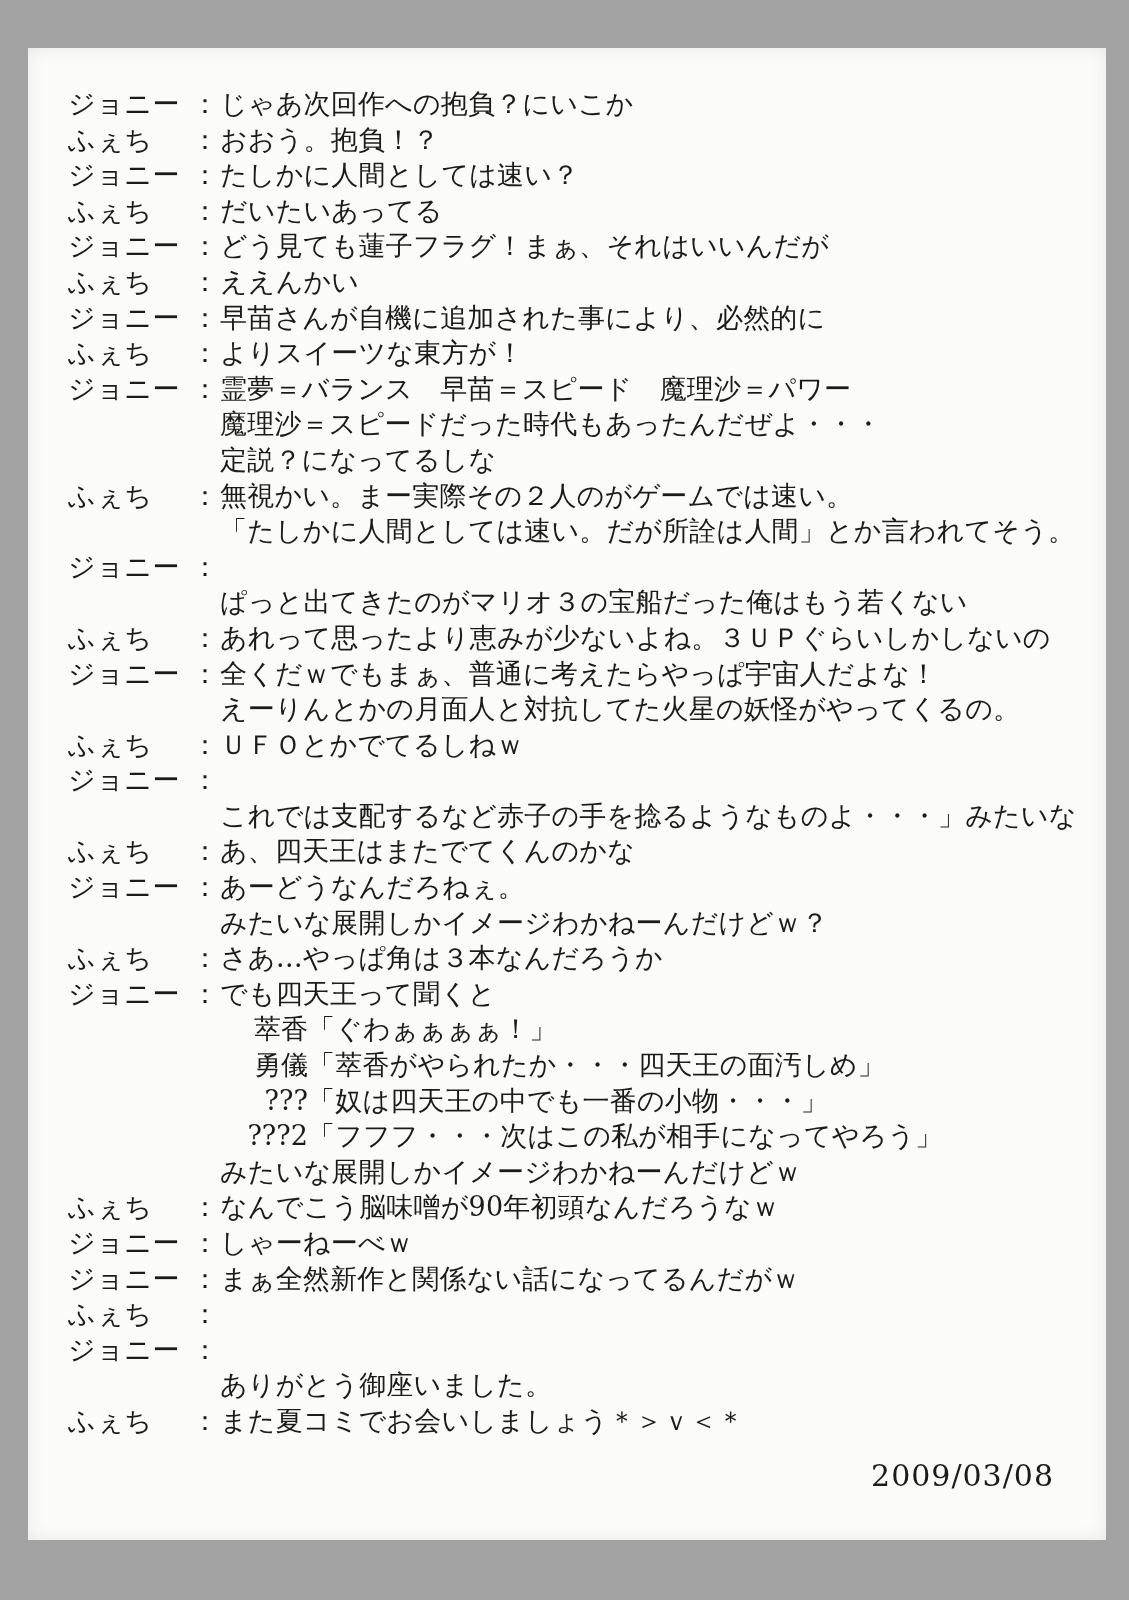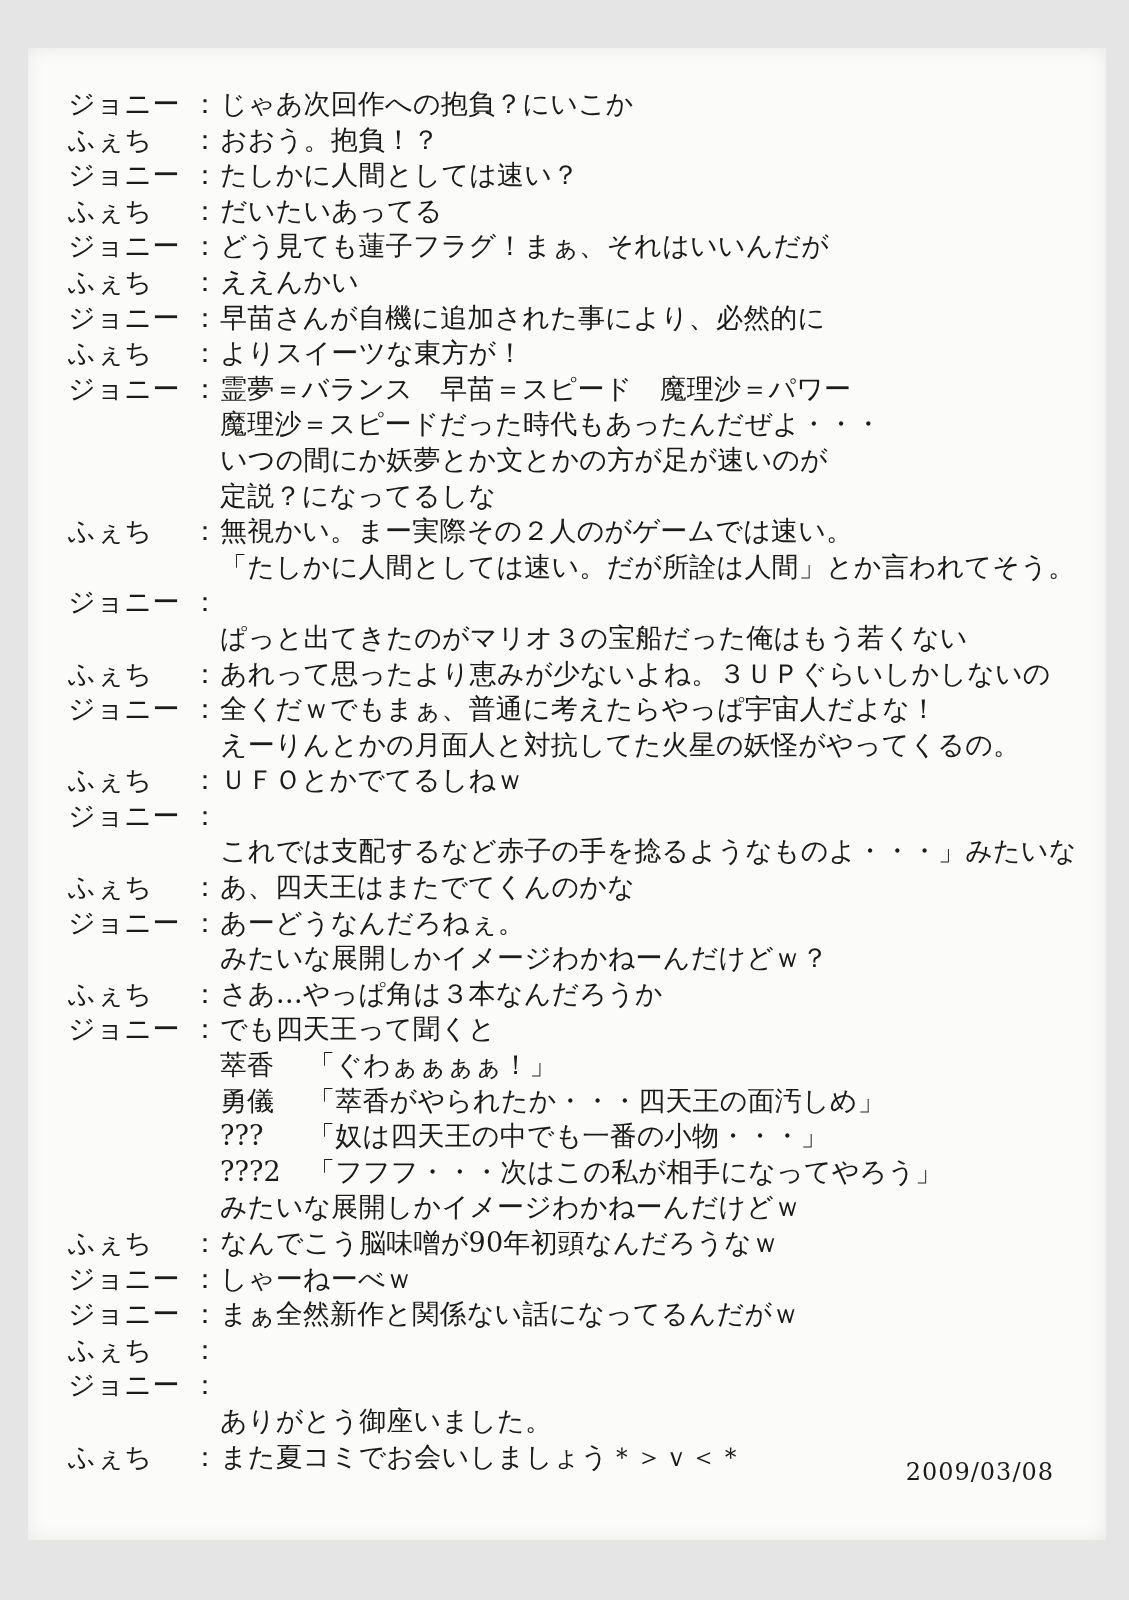--- a/index.html
+++ b/index.html
@@ -11,21 +11,21 @@
     height: 1600px;
     position: relative;
     background: #050505;
     overflow: hidden;
     font-family: "DejaVu Serif", "Liberation Serif", serif;
   }
   .scan-frame {
     position: absolute;
     left: 0; top: 0;
     width: 1129px; height: 1600px;
-    background: #e5e5e5;
+    background: #a3a3a3;
   }
   .paper {
     position: absolute;
     left: 28px;
     top: 48px;
     width: 1078px;
     height: 1492px;
     background: #fbfbf9;
     box-shadow: inset 0 0 18px rgba(0,0,0,0.08);
     overflow: hidden;
@@ -53,51 +53,51 @@
     letter-spacing: 0.5px;
   }
   .colon {
     flex: none;
     width: 30px;
     text-align: center;
   }
   .qname {
     flex: none;
     width: 88px;
+    text-align: right;
   }
   .text {
     flex: 1 1 auto;
     letter-spacing: 0.2px;
   }
   .date-row {
     position: absolute;
     right: 52px;
     top: 1410px;
-    font-size: 24px;
+    font-size: 30px;
     color: #1b1b1b;
     letter-spacing: 1px;
   }
 </style>
 </head>
 <body>
 
 <div class="scan-frame">
   <div class="paper">
     <div class="dialogue" id="dialogue">
         <div class="line"><span class="speaker">ジョニー</span><span class="colon">：</span><span class="text">じゃあ次回作への抱負？にいこか</span></div>
         <div class="line"><span class="speaker">ふぇち</span><span class="colon">：</span><span class="text">おおう。抱負！？</span></div>
         <div class="line"><span class="speaker">ジョニー</span><span class="colon">：</span><span class="text">たしかに人間としては速い？</span></div>
         <div class="line"><span class="speaker">ふぇち</span><span class="colon">：</span><span class="text">だいたいあってる</span></div>
         <div class="line"><span class="speaker">ジョニー</span><span class="colon">：</span><span class="text">どう見ても蓮子フラグ！まぁ、それはいいんだが</span></div>
         <div class="line"><span class="speaker">ふぇち</span><span class="colon">：</span><span class="text">ええんかい</span></div>
         <div class="line"><span class="speaker">ジョニー</span><span class="colon">：</span><span class="text">早苗さんが自機に追加された事により、必然的に</span></div>
         <div class="line"><span class="speaker">ふぇち</span><span class="colon">：</span><span class="text">よりスイーツな東方が！</span></div>
         <div class="line"><span class="speaker">ジョニー</span><span class="colon">：</span><span class="text">霊夢＝バランス　早苗＝スピード　魔理沙＝パワー</span></div>
         <div class="line"><span class="speaker"></span><span class="colon"></span><span class="text">魔理沙＝スピードだった時代もあったんだぜよ・・・</span></div>
-        <div class="line"><span class="speaker"></span><span class="colon"></span><span class="text">いつの間にか妖夢とか文とかの方が足が速いのが</span></div>
         <div class="line"><span class="speaker"></span><span class="colon"></span><span class="text">定説？になってるしな</span></div>
         <div class="line"><span class="speaker">ふぇち</span><span class="colon">：</span><span class="text">無視かい。まー実際その２人のがゲームでは速い。</span></div>
         <div class="line"><span class="speaker"></span><span class="colon"></span><span class="text">「たしかに人間としては速い。だが所詮は人間」とか言われてそう。</span></div>
         <div class="line"><span class="speaker">ジョニー</span><span class="colon">：</span></div>
         <div class="line"><span class="speaker"></span><span class="colon"></span><span class="text">ぱっと出てきたのがマリオ３の宝船だった俺はもう若くない</span></div>
         <div class="line"><span class="speaker">ふぇち</span><span class="colon">：</span><span class="text">あれって思ったより恵みが少ないよね。３ＵＰぐらいしかしないの</span></div>
         <div class="line"><span class="speaker">ジョニー</span><span class="colon">：</span><span class="text">全くだｗでもまぁ、普通に考えたらやっぱ宇宙人だよな！</span></div>
         <div class="line"><span class="speaker"></span><span class="colon"></span><span class="text">えーりんとかの月面人と対抗してた火星の妖怪がやってくるの。</span></div>
         <div class="line"><span class="speaker">ふぇち</span><span class="colon">：</span><span class="text">ＵＦＯとかでてるしねｗ</span></div>
         <div class="line"><span class="speaker">ジョニー</span><span class="colon">：</span></div>

